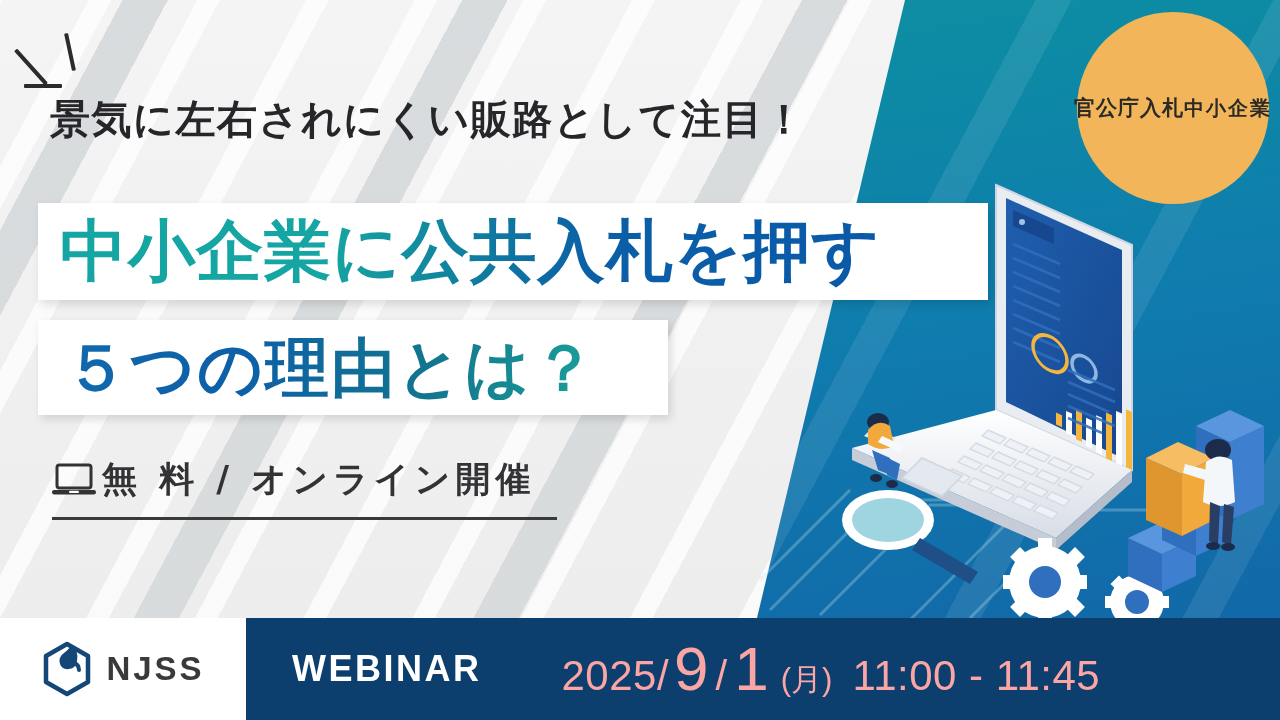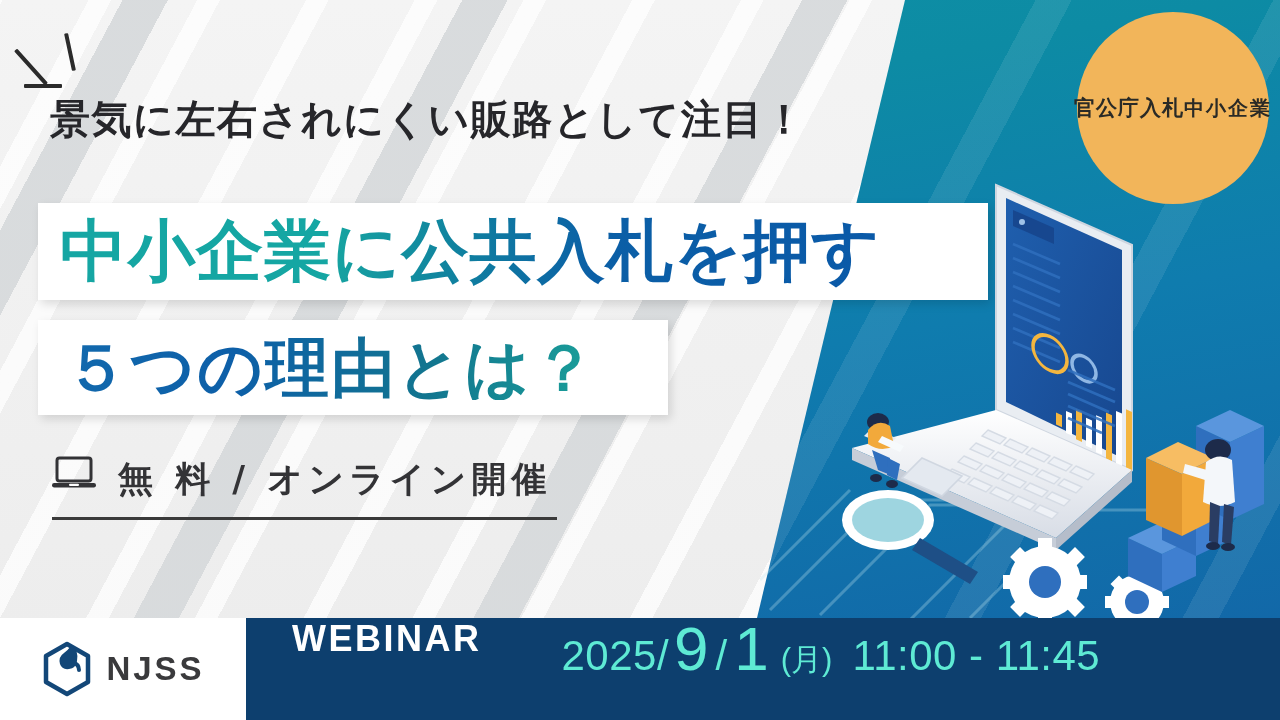--- a/index.html
+++ b/index.html
@@ -113,54 +113,54 @@
   .h2{
     font-size:64px;font-weight:700;letter-spacing:2px;white-space:nowrap;
     font-family:"DejaVu Sans","Liberation Sans",sans-serif;line-height:1;
     background:linear-gradient(95deg,#1269ad 0%,#0d5fa8 32%,#12758f 68%,#1aa09a 100%);
     -webkit-background-clip:text;background-clip:text;color:transparent;
   }
 
   
   .subline{
     position:absolute;left:52px;top:456px;width:505px;
-    display:flex;gap:22px;
+    display:flex;align-items:center;gap:6px;
     padding-bottom:14px;border-bottom:3px solid #3a3a3a;
     box-sizing:border-box;
   }
   .laptop-ico{width:44px;height:34px;flex:0 0 auto;}
   .sub-text{
     font-size:35px;font-weight:700;color:#333336;letter-spacing:5px;
     white-space:nowrap;font-family:"DejaVu Sans","Liberation Sans",sans-serif;
   }
 
   
   .illus{position:absolute;left:810px;top:140px;width:470px;height:478px;}
 
   
   .bottombar{
     position:absolute;left:0;top:618px;width:1280px;height:102px;
-    background:#0d3f6e;display:flex;
+    background:#0d3f6e;display:flex;align-items:center;
   }
   .logo-box{
     width:246px;height:102px;background:#ffffff;
     display:flex;align-items:center;justify-content:center;gap:11px;
     flex:0 0 auto;
   }
   .logo-word{
     font-size:33px;font-weight:700;color:#3a3a3c;letter-spacing:3px;
     font-family:"Liberation Sans","DejaVu Sans",sans-serif;
   }
   .webinar{
     color:#ffffff;font-size:36px;font-weight:700;letter-spacing:2.5px;
     margin-left:46px;flex:0 0 auto;
     font-family:"Liberation Sans","DejaVu Sans",sans-serif;
   }
   .datewrap{
-    color:#5eead4;margin-left:80px;display:flex;align-items:baseline;
+    color:#fca5a5;margin-left:80px;display:flex;align-items:baseline;
     font-family:"Liberation Sans","DejaVu Sans",sans-serif;white-space:nowrap;
   }
   .d-year{font-size:42px;font-weight:400;letter-spacing:.5px;}
   .d-big{font-size:62px;font-weight:400;line-height:1;margin:0 5px;}
   .d-slash{font-size:42px;font-weight:300;margin:0 2px;}
   .d-dow{font-size:31px;font-weight:400;margin-left:7px;}
   .d-time{font-size:42px;font-weight:400;margin-left:20px;letter-spacing:.5px;}
 </style>
 </head>
 <body>

